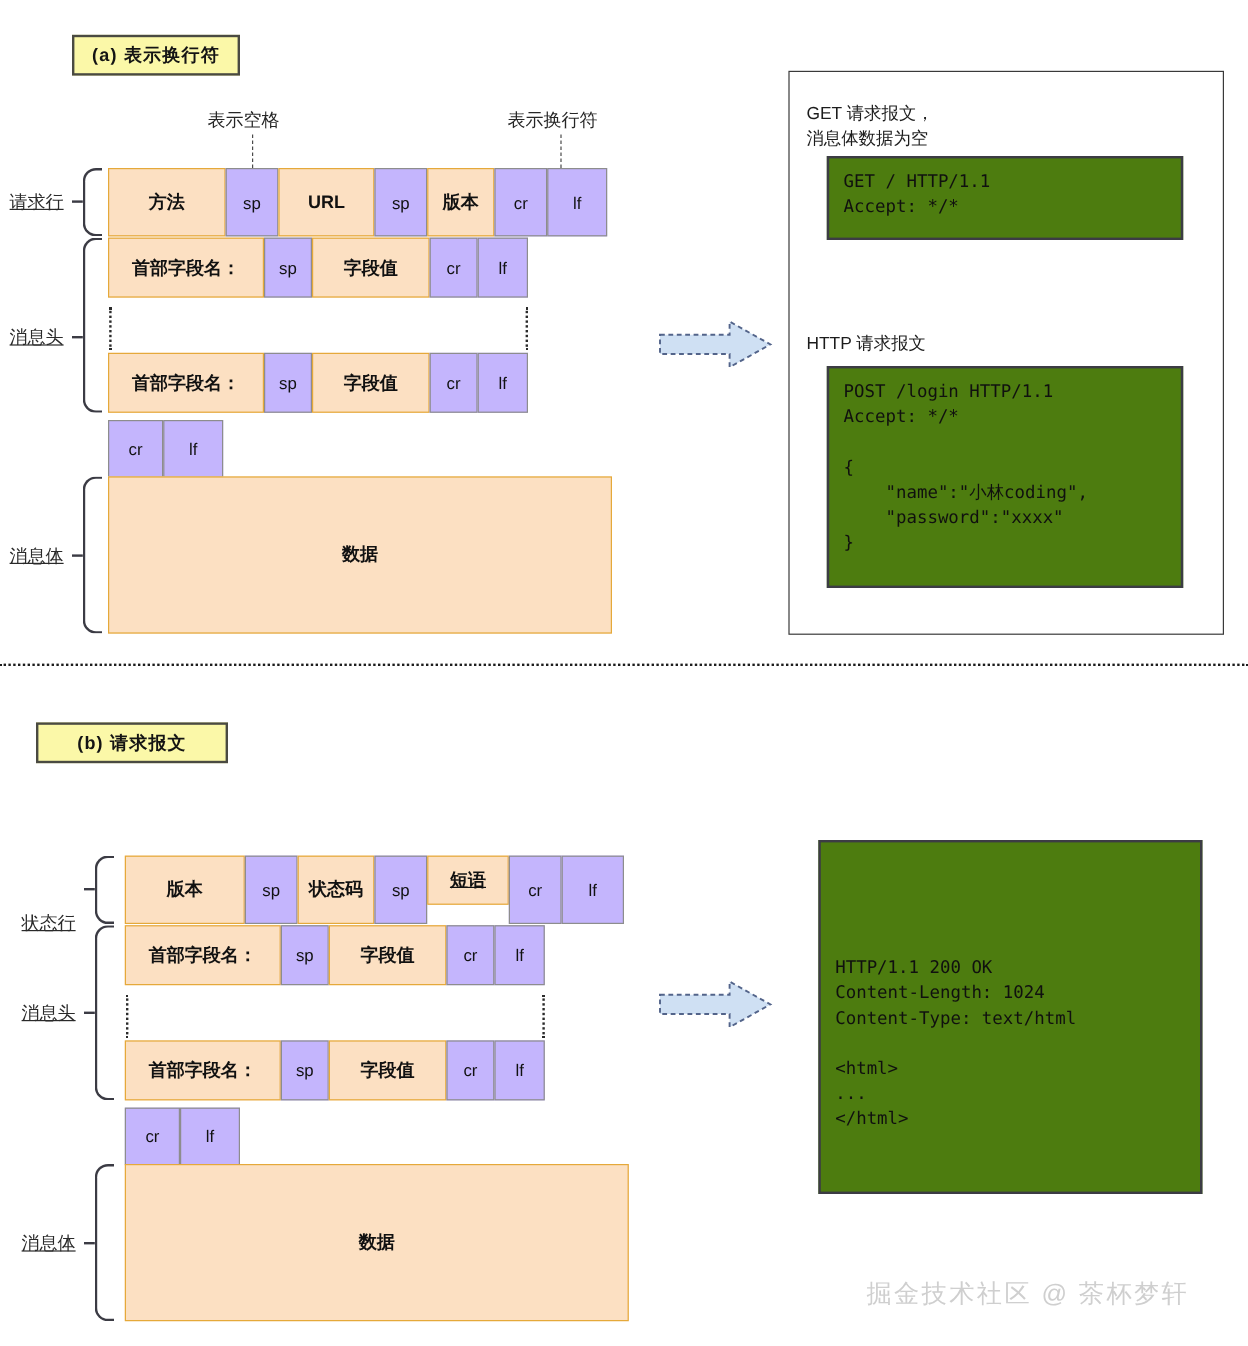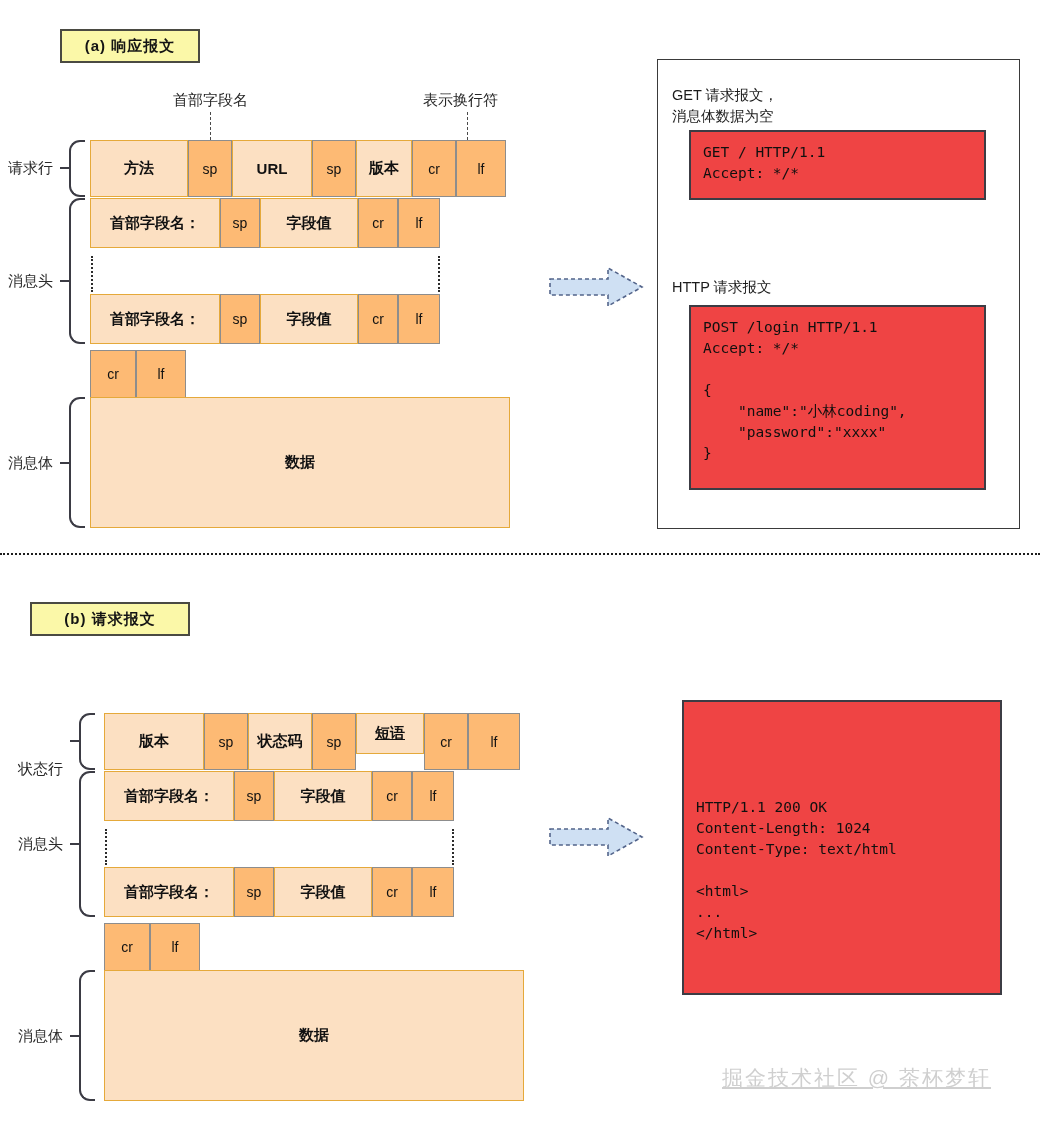--- a/index.html
+++ b/index.html
@@ -27,27 +27,28 @@
 
   
   .cell{
     box-sizing:border-box;
     display:flex;align-items:center;justify-content:center;
     font-size:15px;
     color:#111;
     position:absolute;
   }
   .cell.big{ background:#fce0c2; border:1.6px solid #e5a93a; font-weight:bold; }
-  .cell.sml{ background:#fdba74; border:1.6px solid #8d8d8d; font-weight:normal; font-size:14px;}
+  .cell.sml{ background:#c4b5fd; border:1.6px solid #8d8d8d; font-weight:normal; font-size:14px;}
 
   
   .sidelabel{
     position:absolute;
     font-size:15px;color:#2a2a2a;
     white-space:nowrap;
+    text-decoration:underline;
   }
   .brace{
     position:absolute;
     border:2px solid #3b3b44;
     border-right:none;
     border-top-left-radius:11px;
     border-bottom-left-radius:11px;
     box-sizing:border-box;
   }
   .brace-nub{
@@ -79,21 +80,21 @@
 
   
   .panel{
     position:absolute;
     border:1.5px solid #3a3a3a;
     background:#fff;
     box-sizing:border-box;
   }
   .bluebox{
     position:absolute;
-    background:#ef4444;
+    background:#4d7c0f;
     border:2px solid #3c3c44;
     box-sizing:border-box;
     padding:10px 12px;
     font-family:"DejaVu Sans Mono","Liberation Mono",monospace;
     font-size:14.5px;
     line-height:1.45;
     color:#10100f;
     white-space:pre;
     overflow:hidden;
   }
@@ -112,23 +113,23 @@
     position:absolute;
     font-size:21px;
     color:#cfcfcf;
     letter-spacing:2px;
     white-space:nowrap;
   }
 </style>
 </head>
 <body>
 
-<div class="chip abs" style="left:60px;top:29px;width:140px;height:34px;">(a) 响应报文</div>
-
-<div class="calloutlabel" style="left:173px;top:91px;">首部字段名</div>
+<div class="chip abs" style="left:60px;top:29px;width:140px;height:34px;">(a) 表示换行符</div>
+
+<div class="calloutlabel" style="left:173px;top:91px;">表示空格</div>
 <div class="calloutline" style="left:210px;top:112px;height:28px;"></div>
 
 <div class="calloutlabel" style="left:423px;top:91px;">表示换行符</div>
 <div class="calloutline" style="left:467px;top:112px;height:28px;"></div>
 
 <div class="sidelabel" style="left:8px;top:159px;">请求行</div>
 <div class="brace-nub" style="left:60px;top:167px;"></div>
 <div class="brace" style="left:69px;top:140px;width:16px;height:57px;"></div>
 
 <div class="sidelabel" style="left:8px;top:272px;">消息头</div>
@@ -240,13 +241,13 @@
 </div>
 
 <div class="bluebox" style="left:682px;top:700px;width:320px;height:295px;padding-top:95px;padding-left:12px;">HTTP/1.1 200 OK
 Content-Length: 1024
 Content-Type: text/html
 
 &lt;html&gt;
 ...
 &lt;/html&gt;</div>
 
-<div class="watermark" style="left:722px;top:1064px;text-decoration:underline;">掘金技术社区 @ 茶杯梦轩</div>
+<div class="watermark" style="left:722px;top:1064px;">掘金技术社区 @ 茶杯梦轩</div>
 
 </body></html>

